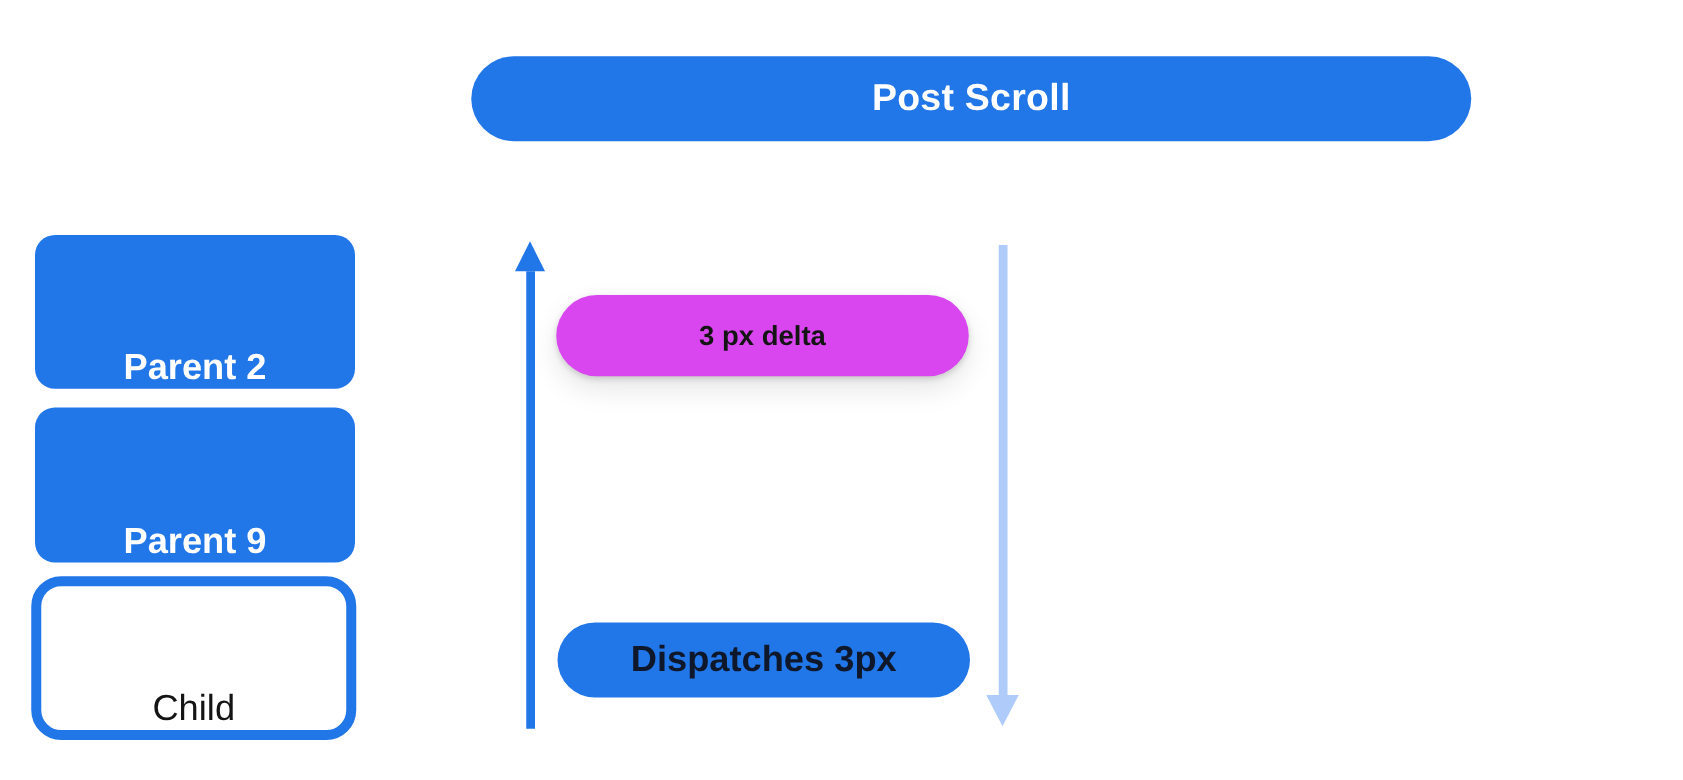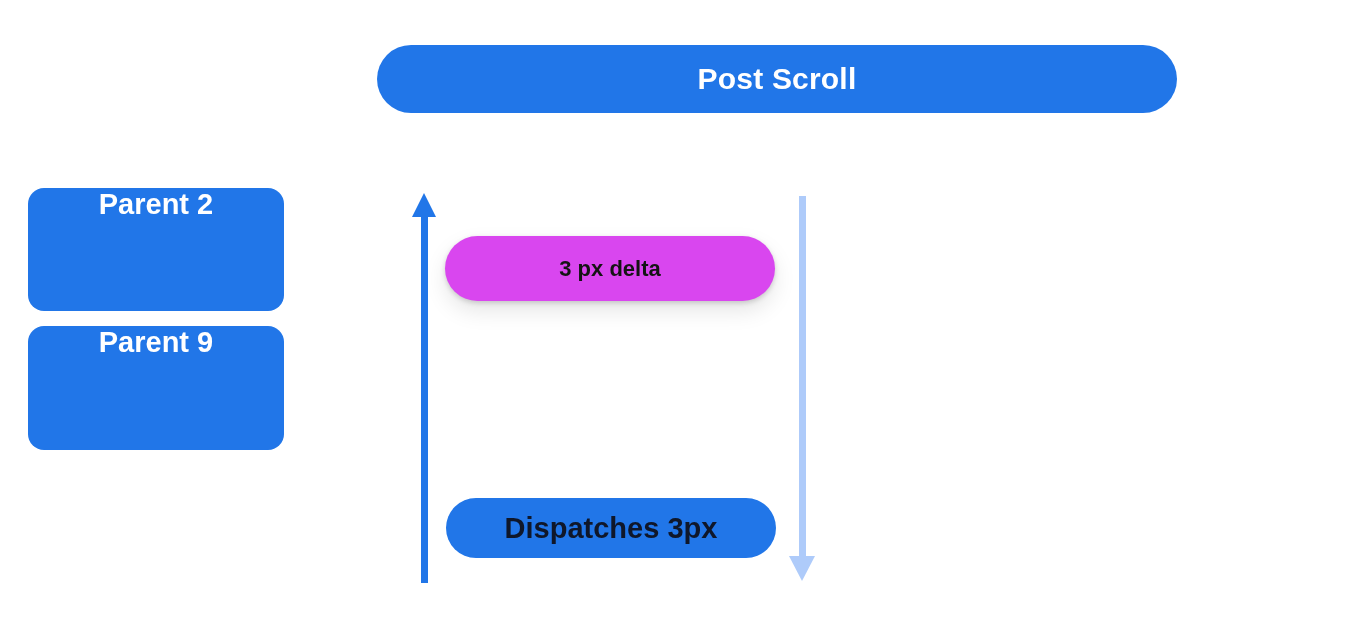--- a/index.html
+++ b/index.html
@@ -46,21 +46,21 @@
     background: var(--blue, #2176e8);
     color: #0f172a;
     font-size: 29px;
     font-weight: 700;
   }
 
   
   .node {
     position: absolute;
     display: flex;
-    align-items: flex-start;
+    align-items: flex-end;
     justify-content: center;
     font-size: 29px;
     border-radius: 16px;
   }
   .node.filled {
     left: 28px;
     width: 256px;
     background: var(--blue, #2176e8);
     color: #ffffff;
     font-weight: 700;
@@ -118,20 +118,23 @@
   </div>
 
   <div class="node filled node-parent2">
     <span>Parent 2</span>
   </div>
 
   <div class="node filled node-parent1">
     <span>Parent 9</span>
   </div>
 
+  <div class="node outlined">
+    <span>Child</span>
+  </div>
 
   <div class="arrow arrow-up">
     <div class="head-up"></div>
     <div class="line"></div>
   </div>
 
   <div class="arrow arrow-down">
     <div class="line"></div>
     <div class="head-down"></div>
   </div>

